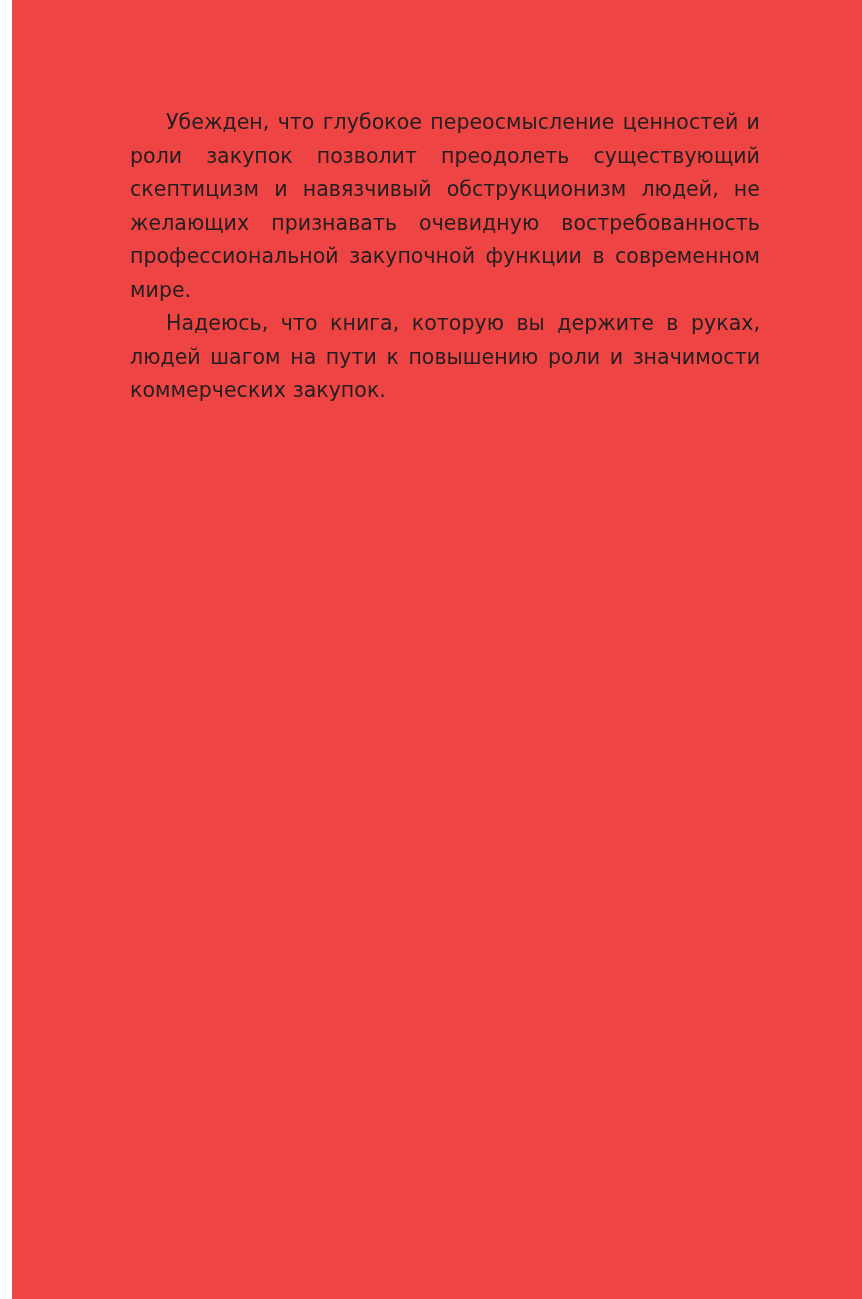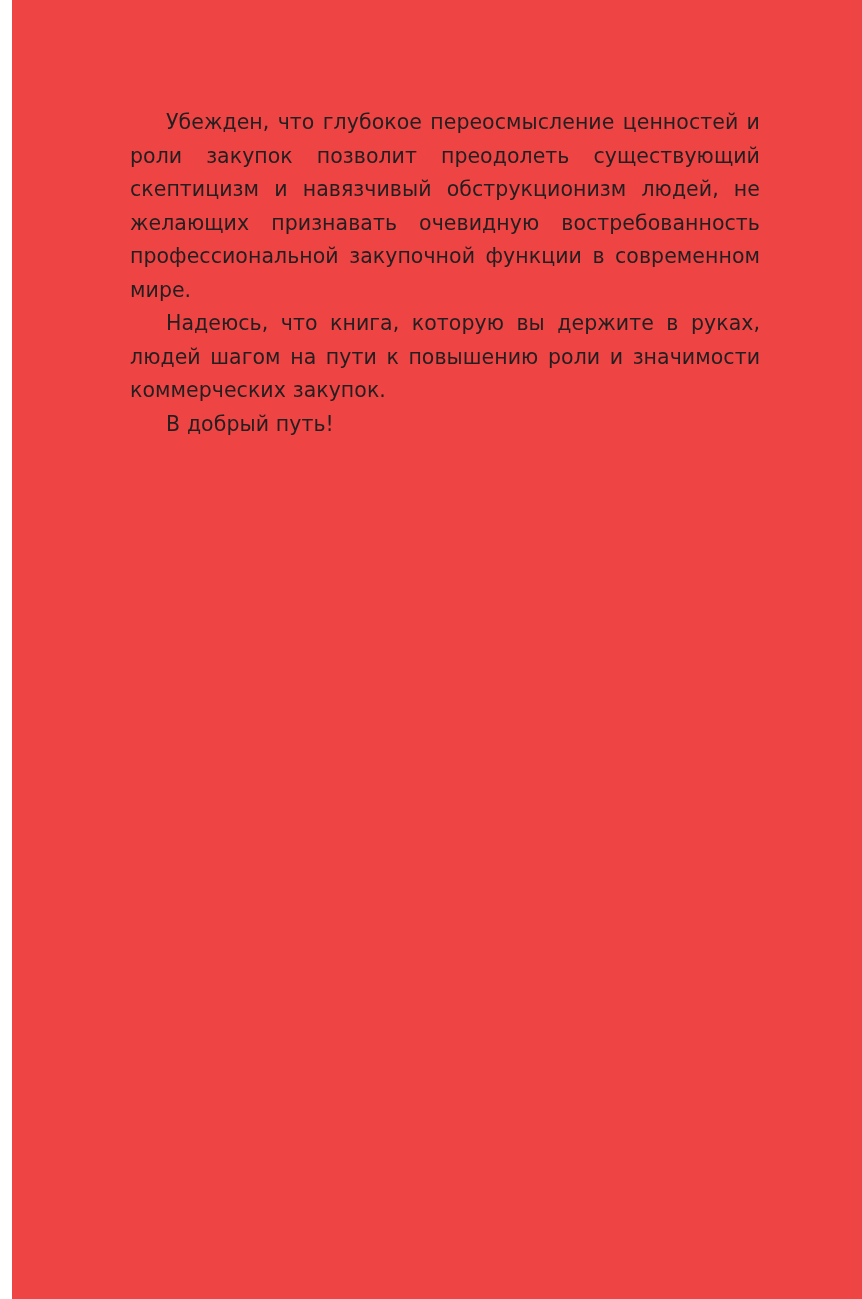--- a/index.html
+++ b/index.html
@@ -44,15 +44,14 @@
     text-align: left;
   }
 </style>
 </head>
 <body>
 
 <div class="page">
   <div class="text-block">
     <p class="para">Убежден, что глубокое переосмысление ценностей и роли закупок позволит преодолеть существующий скептицизм и навязчивый обструкционизм людей, не желающих при­знавать очевидную востребованность профессиональной закупочной функции в современном мире.</p>
     <p class="para">Надеюсь, что книга, которую вы держите в руках, людей шагом на пути к повышению роли и значимости коммерче­ских закупок.</p>
-    <p class="para last-short">В добрый путь!</p>
   </div>
 </div>
 
 </body></html>

